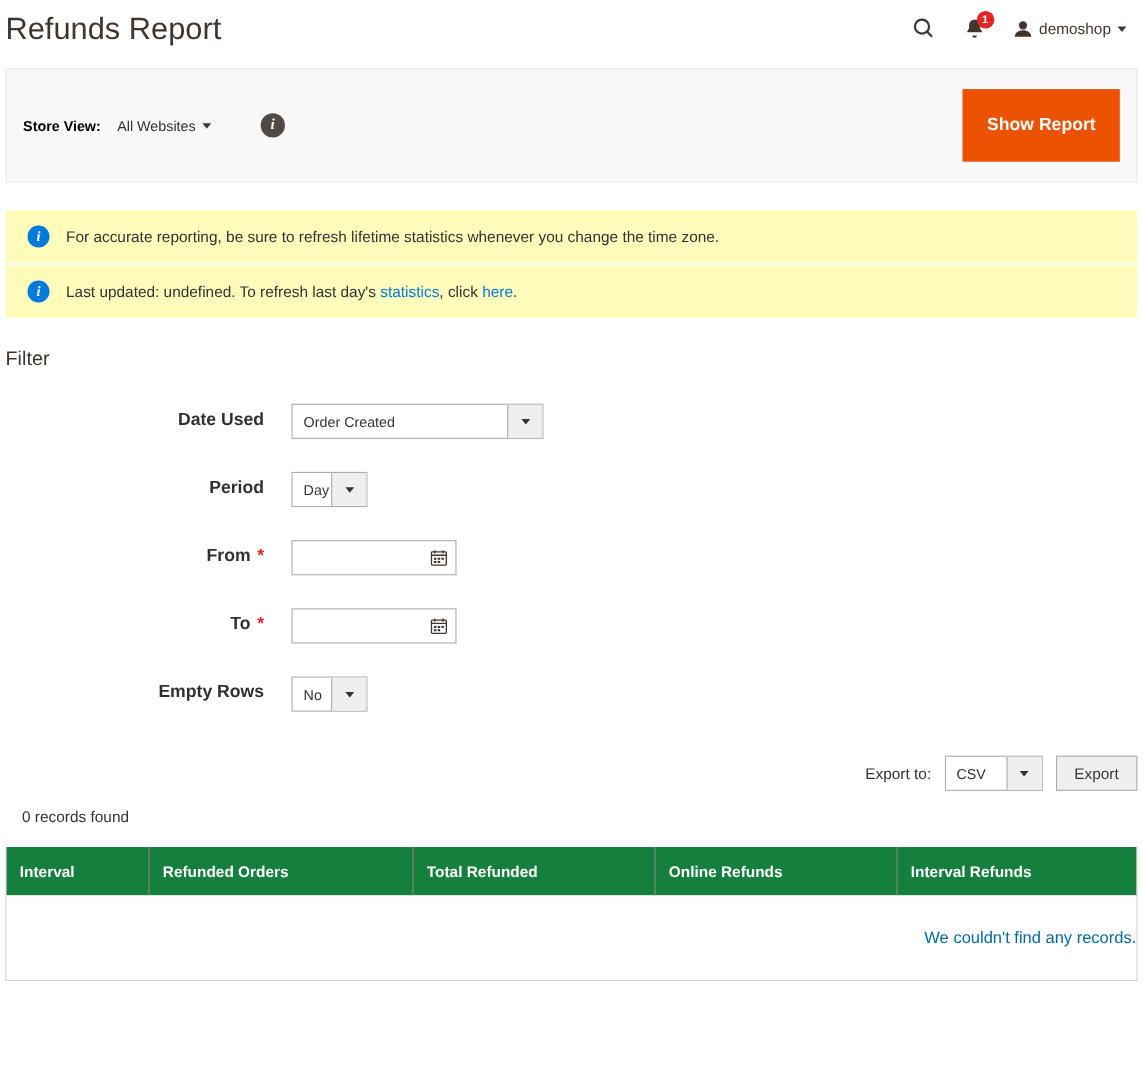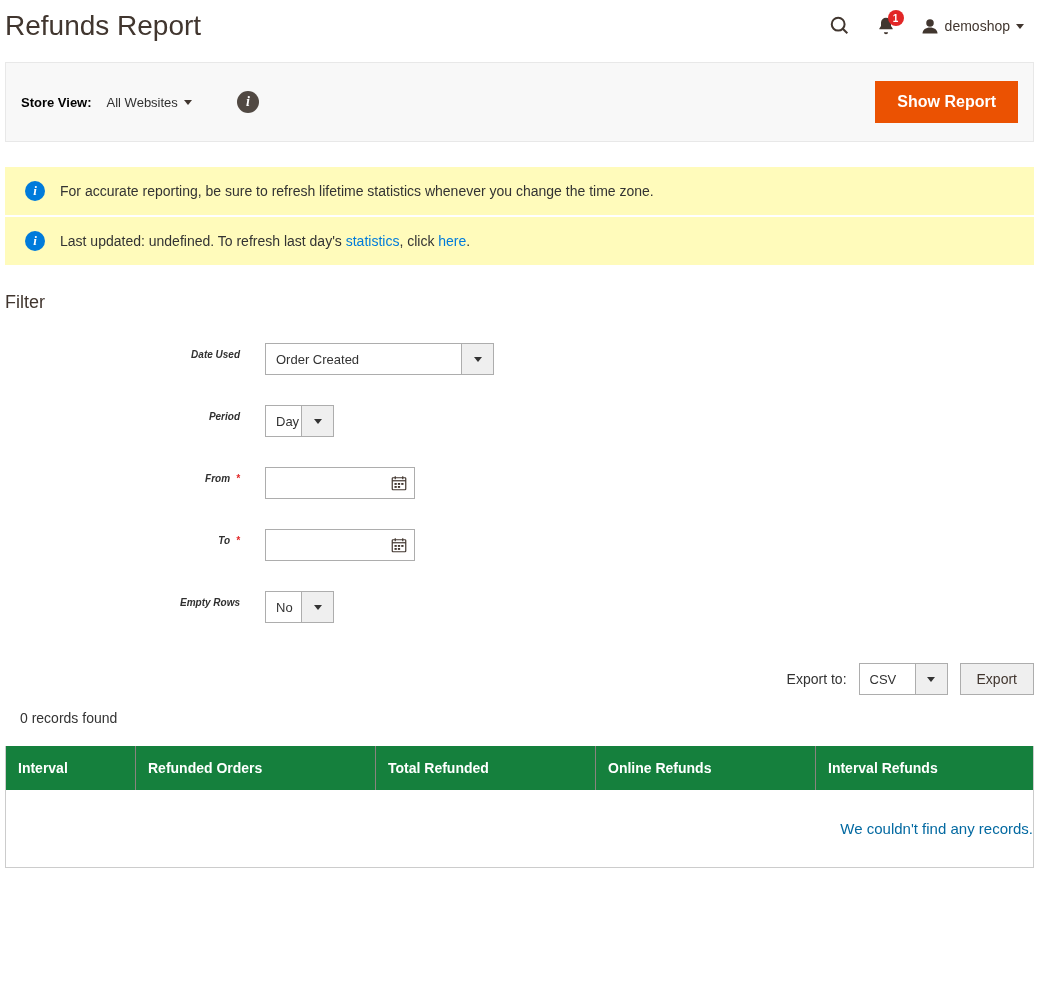--- a/index.html
+++ b/index.html
@@ -105,21 +105,21 @@
       display: flex;
       align-items: center;
       justify-content: center;
       cursor: pointer;
       margin-left: 30px;
     }
     .primary-btn {
       background: #eb5202;
       color: #fff;
       border: none;
-      padding: 12px 22px;
+      padding: 24px 22px;
       font-size: 16px;
       font-weight: 600;
       cursor: pointer;
     }
     .messages { margin: 25px 5px 0 5px; }
     .message {
       background: #fffbbb;
       padding: 16px 20px 16px 55px;
       position: relative;
       margin-bottom: 2px;
@@ -155,23 +155,22 @@
       display: flex;
       align-items: flex-start;
       margin-bottom: 30px;
     }
     .form-label {
       width: 260px;
       text-align: right;
       padding-right: 25px;
       padding-top: 6px;
       font-weight: 600;
-      font-size: 10px;
+      font-size: 16px;
       color: #303030;
-      font-style: italic;
     }
     .form-label .req {
       color: #e22626;
       margin-left: 6px;
     }
     .form-control { flex: 1; }
     .select-wrap {
       display: inline-flex;
       border: 1px solid #adadad;
       height: 32px;

